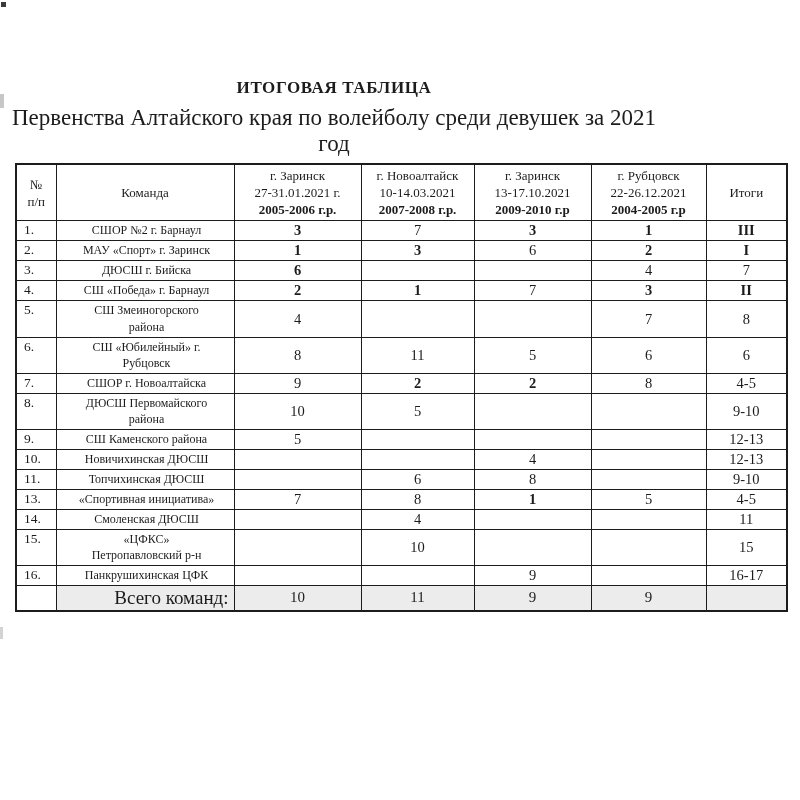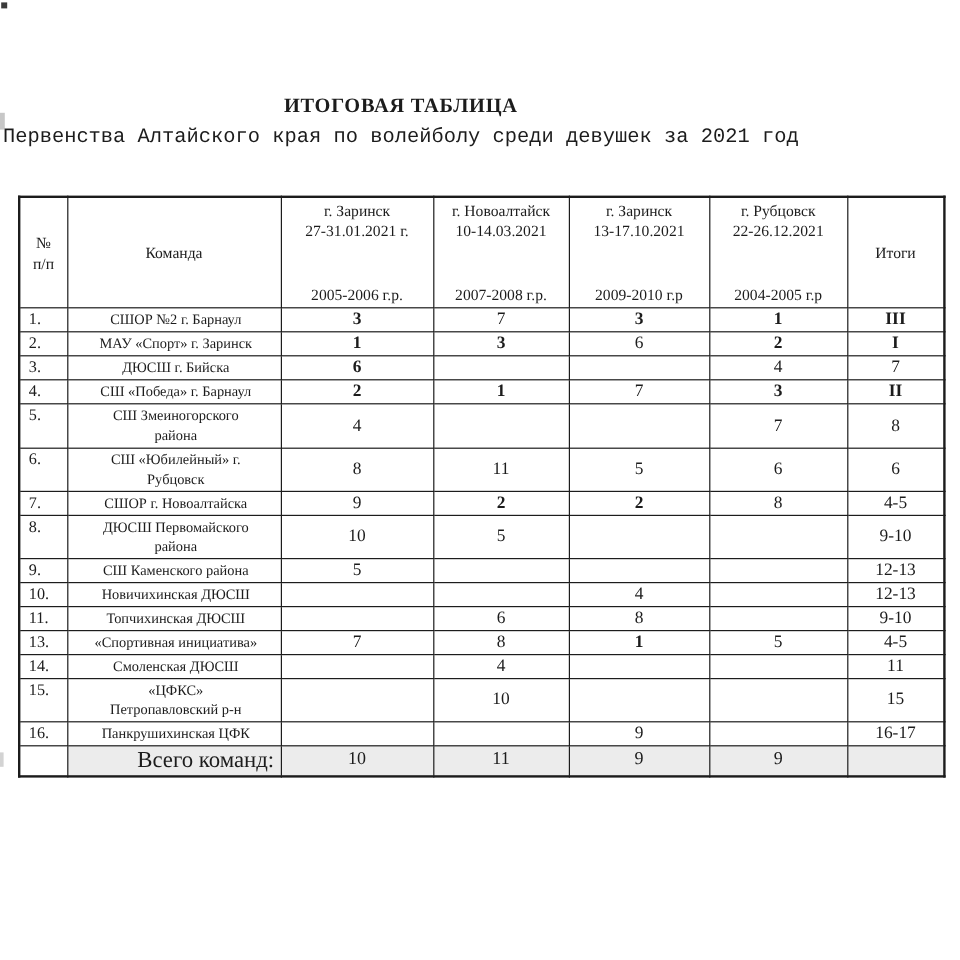--- a/index.html
+++ b/index.html
@@ -22,23 +22,22 @@
     width: 668px;
     text-align: center;
   }
   .doc-title {
     font-size: 17px;
     font-weight: bold;
     letter-spacing: 0.6px;
     margin: 0;
   }
   .doc-subtitle {
-    font-size: 17px;
+    font-size: 23px;
     margin-top: 7px;
-    font-family: Liberation Mono, monospace;
   }
   table.doc-table {
     position: absolute;
     left: 15px;
     top: 163px;
     border-collapse: collapse;
     table-layout: fixed;
     border: 2px solid #1c1c1c;
   }
   .doc-table th, .doc-table td {
@@ -47,21 +46,21 @@
   }
   .doc-table thead tr { height: 55px; }
   .doc-table thead th {
     font-weight: normal;
     font-size: 13px;
     line-height: 1.32;
     text-align: center;
     vertical-align: middle;
     padding: 2px 1px;
   }
-  .doc-table thead .ages { font-weight: normal; margin-top: 36px; }
+  .doc-table thead .ages { font-weight: bold; }
   .doc-table tbody tr { height: 20px; }
   .doc-table td.num {
     font-size: 13.5px;
     text-align: left;
     vertical-align: top;
     padding: 1px 2px 1px 7px;
   }
   .doc-table td.team {
     font-size: 12px;
     text-align: center;

